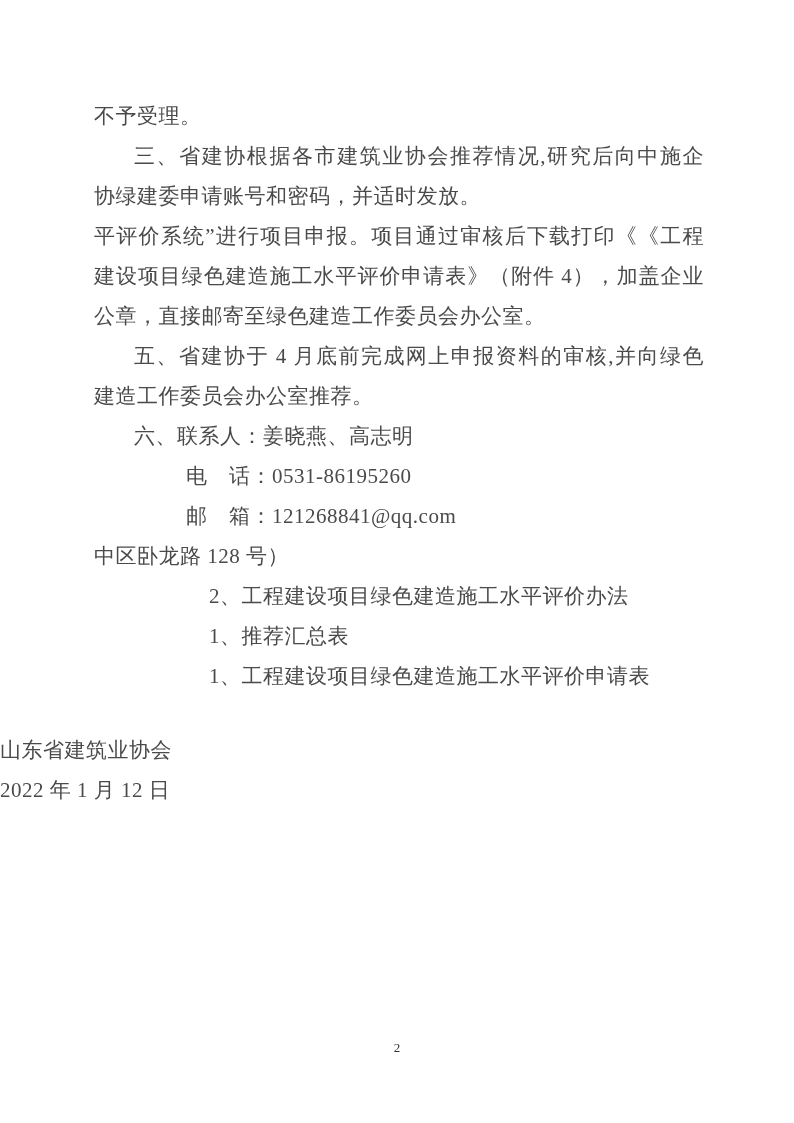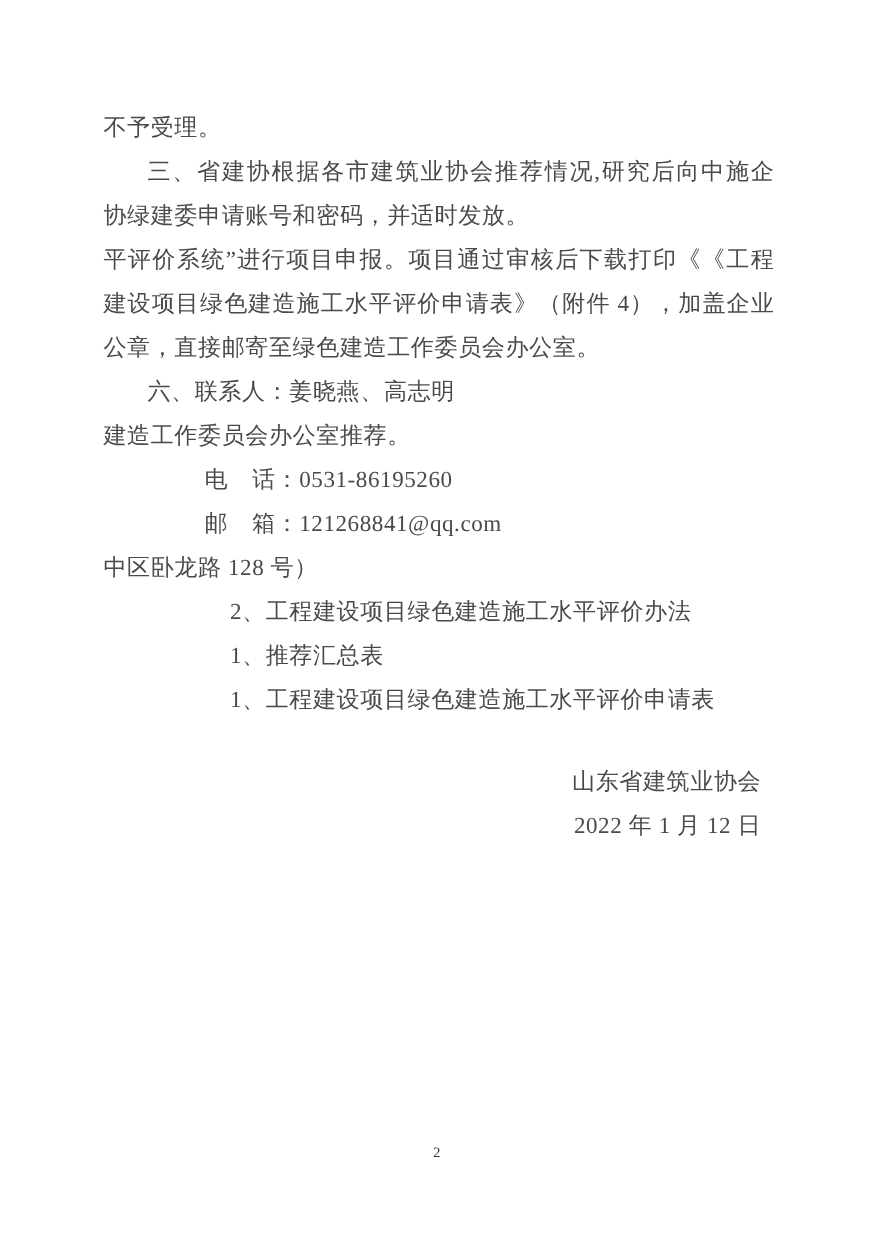--- a/index.html
+++ b/index.html
@@ -31,21 +31,21 @@
     text-align: justify;
     text-align-last: justify;
     font-family: Liberation Serif, serif;
   }
   .line.para    { text-indent: 40px; }   
   .line.contact { margin-left: 92px; }   
   .line.attach  { margin-left: 115px; }  
   .signature {
     margin-top: 34px;
     padding-right: 102px;
-    text-align: right;
+    text-align: left;
     font-size: 21px;
     line-height: 40px;
     letter-spacing: 0.5px;
   }
   .footer {
     position: absolute;
     left: 0;
     right: 0;
     top: 1038px;
     text-align: center;
@@ -59,22 +59,23 @@
 
 <div class="page">
 
   <div class="doc-body" id="doc-body">
       <div class="line">不予受理。</div>
       <div class="line para just">三、省建协根据各市建筑业协会推荐情况,研究后向中施企</div>
       <div class="line">协绿建委申请账号和密码，并适时发放。</div>
       <div class="line just">平评价系统”进行项目申报。项目通过审核后下载打印《《工程</div>
       <div class="line just">建设项目绿色建造施工水平评价申请表》（附件 4），加盖企业</div>
       <div class="line">公章，直接邮寄至绿色建造工作委员会办公室。</div>
+      <div class="line para just">五、省建协于 4 月底前完成网上申报资料的审核,并向绿色</div>
+      <div class="line">建造工作委员会办公室推荐。</div>
       <div class="line para">六、联系人：姜晓燕、高志明</div>
-      <div class="line">建造工作委员会办公室推荐。</div>
       <div class="line contact">电　话：0531-86195260</div>
       <div class="line contact">邮　箱：121268841@qq.com</div>
       <div class="line">中区卧龙路 128 号）</div>
       <div class="line attach">2、工程建设项目绿色建造施工水平评价办法</div>
       <div class="line attach">1、推荐汇总表</div>
       <div class="line attach">1、工程建设项目绿色建造施工水平评价申请表</div>
     </div>
 
   <div class="signature">
     <div>山东省建筑业协会</div>

